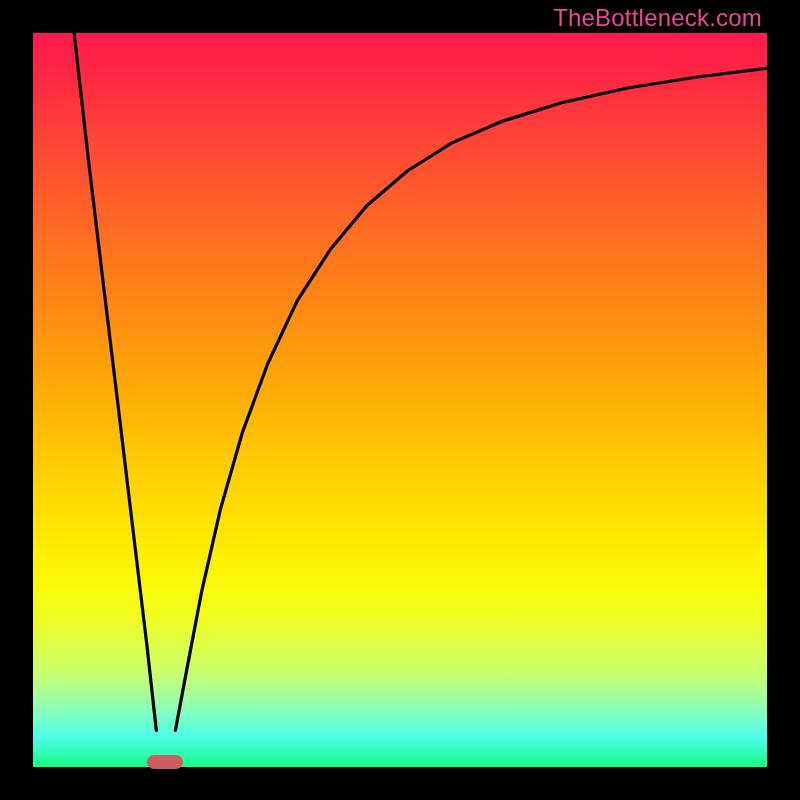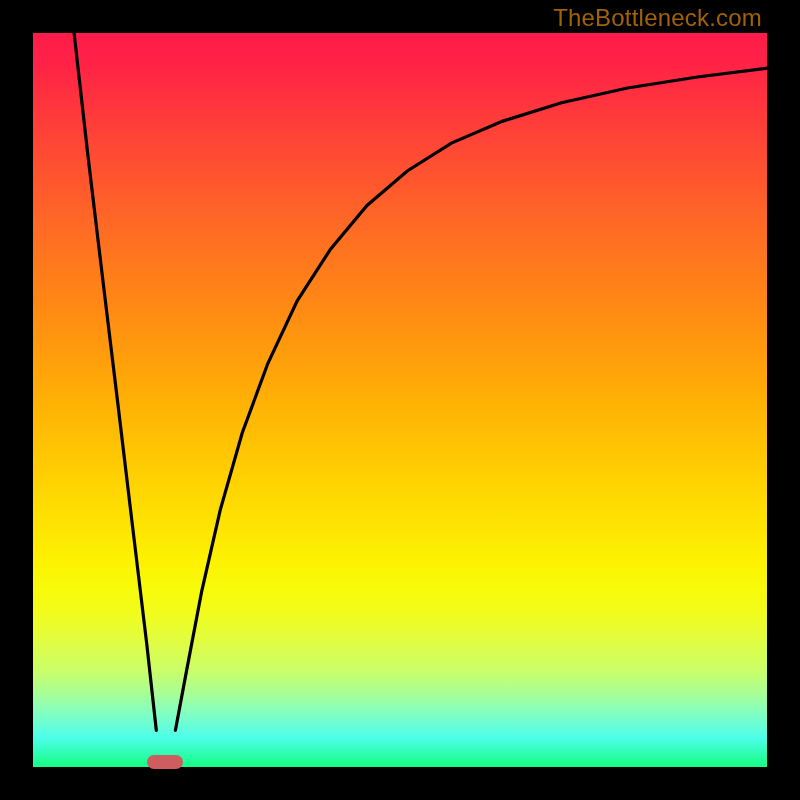--- a/index.html
+++ b/index.html
@@ -44,21 +44,21 @@
       #15fe83 100%
     );
   }
   .watermark {
     position: absolute;
     top: 4px;
     right: 38px;
     font-family: Arial, Helvetica, sans-serif;
     font-size: 24px;
     font-weight: 400;
-    color: #a16207;
+    color: #ec4899;
     letter-spacing: 0.2px;
   }
   svg.curves {
     position: absolute;
     left: 33px;
     top: 33px;
     width: 734px;
     height: 734px;
   }
   .marker {

